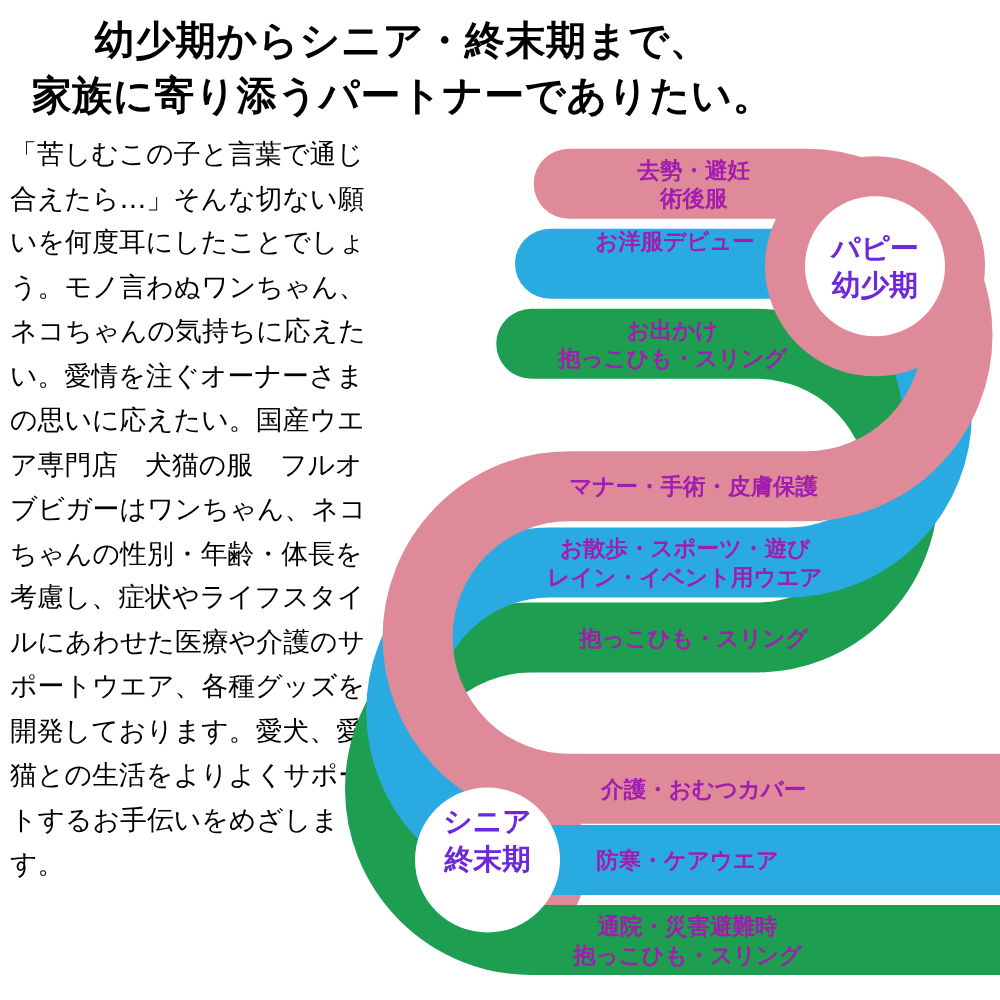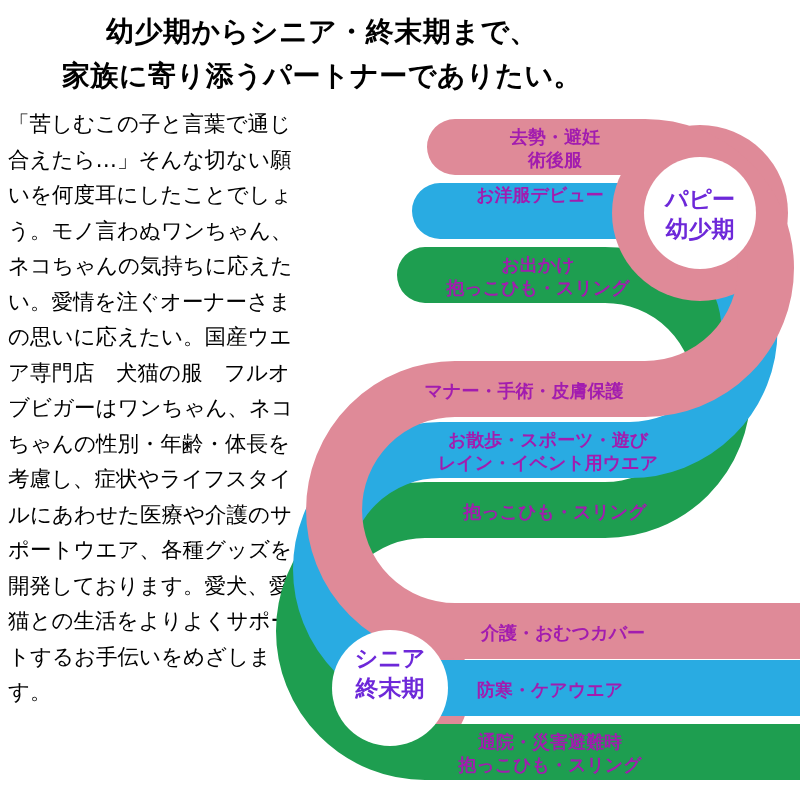--- a/index.html
+++ b/index.html
@@ -6,21 +6,21 @@
   body {
     width:800px; height:800px; position:relative; overflow:hidden;
     background:#ffffff;
     font-family:"DejaVu Sans", "Liberation Sans", sans-serif;
     color:#000;
   }
   .page { position:absolute; inset:0; }
 
   .title {
     position:absolute; top:10px; left:0; width:644px;
-    text-align:center; font-size:28px; font-weight:900;
+    text-align:center; font-size:32px; font-weight:900;
     line-height:44px; letter-spacing:0.5px; color:#000;
   }
   .title span { display:block; }
 
   .intro {
     position:absolute; top:106px; left:8px; width:288px;
     font-size:21.5px; line-height:35.5px; color:#000;
     text-align:left;
   }
 
@@ -72,21 +72,21 @@
     <span>去勢・避妊</span>
     <span>術後服</span>
   </div>
   <div class="band-label" style="left:540px; top:194px;">
     <span>お洋服デビュー</span>
   </div>
   <div class="band-label" style="left:510px; top:276px;margin-left:28px;">
     <span>お出かけ</span>
     <span>抱っこひも・スリング</span>
   </div>
-  <div class="band-label" style="left:524px; top:390px;">
+  <div class="band-label" style="left:555px; top:390px;">
     <span>マナー・手術・皮膚保護</span>
     <span></span>
   </div>
   <div class="band-label" style="left:548px; top:451px;">
     <span>お散歩・スポーツ・遊び</span>
     <span>レイン・イベント用ウエア</span>
   </div>
   <div class="band-label" style="left:555px; top:511px;">
     <span>抱っこひも・スリング</span>
   </div>

